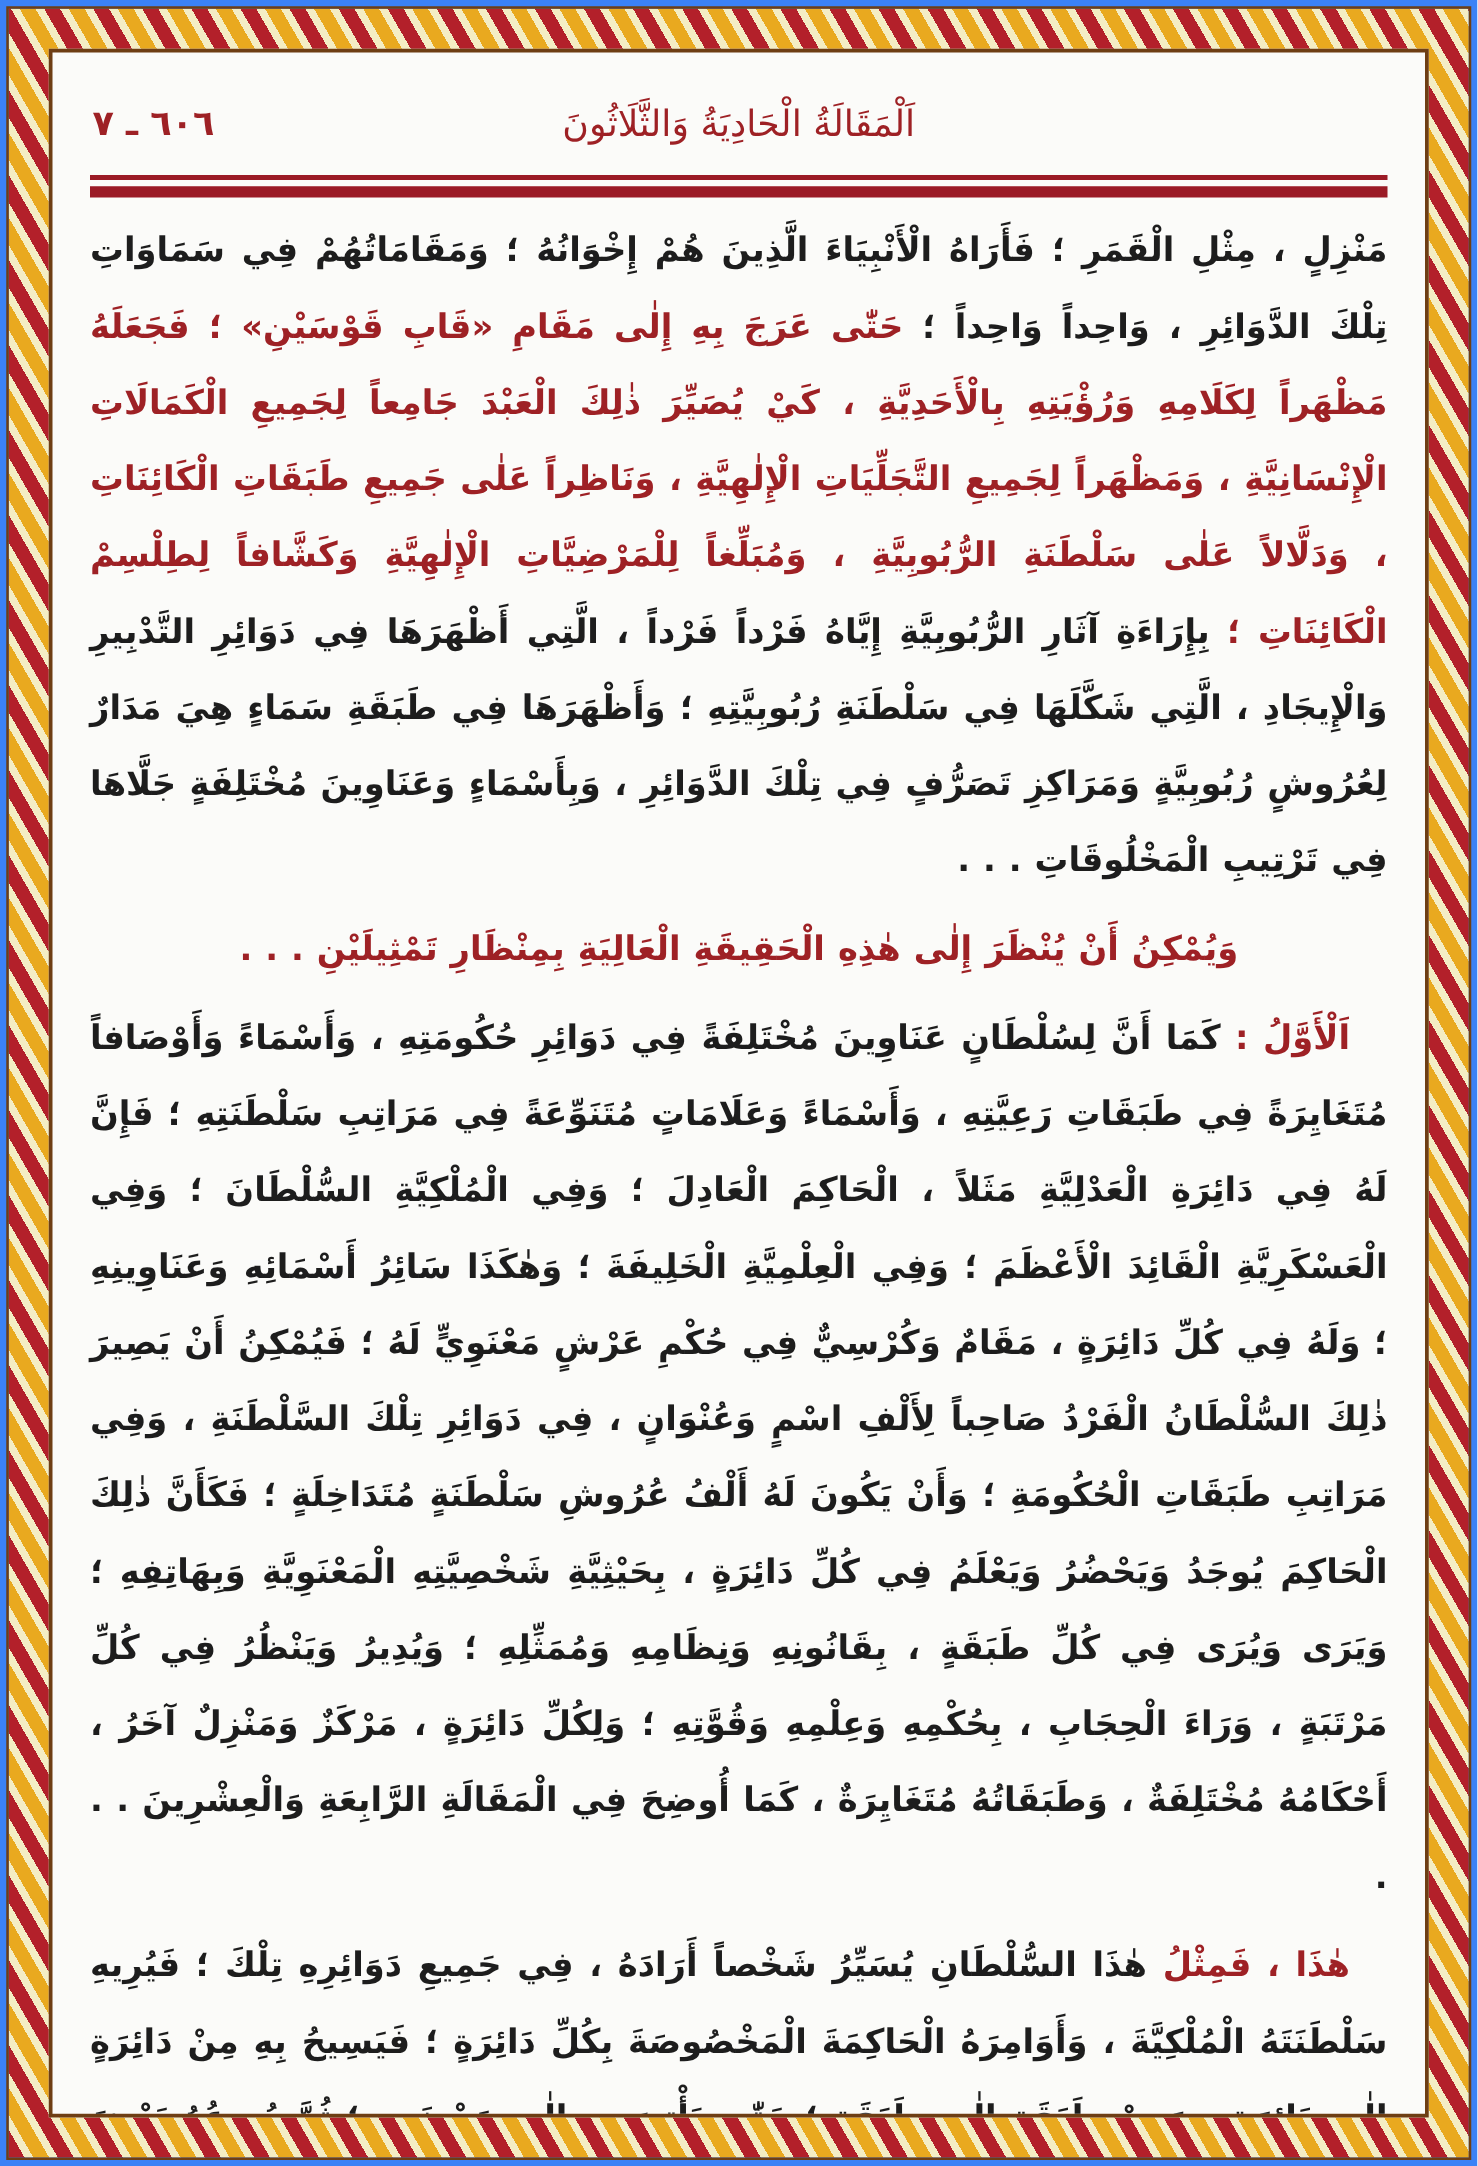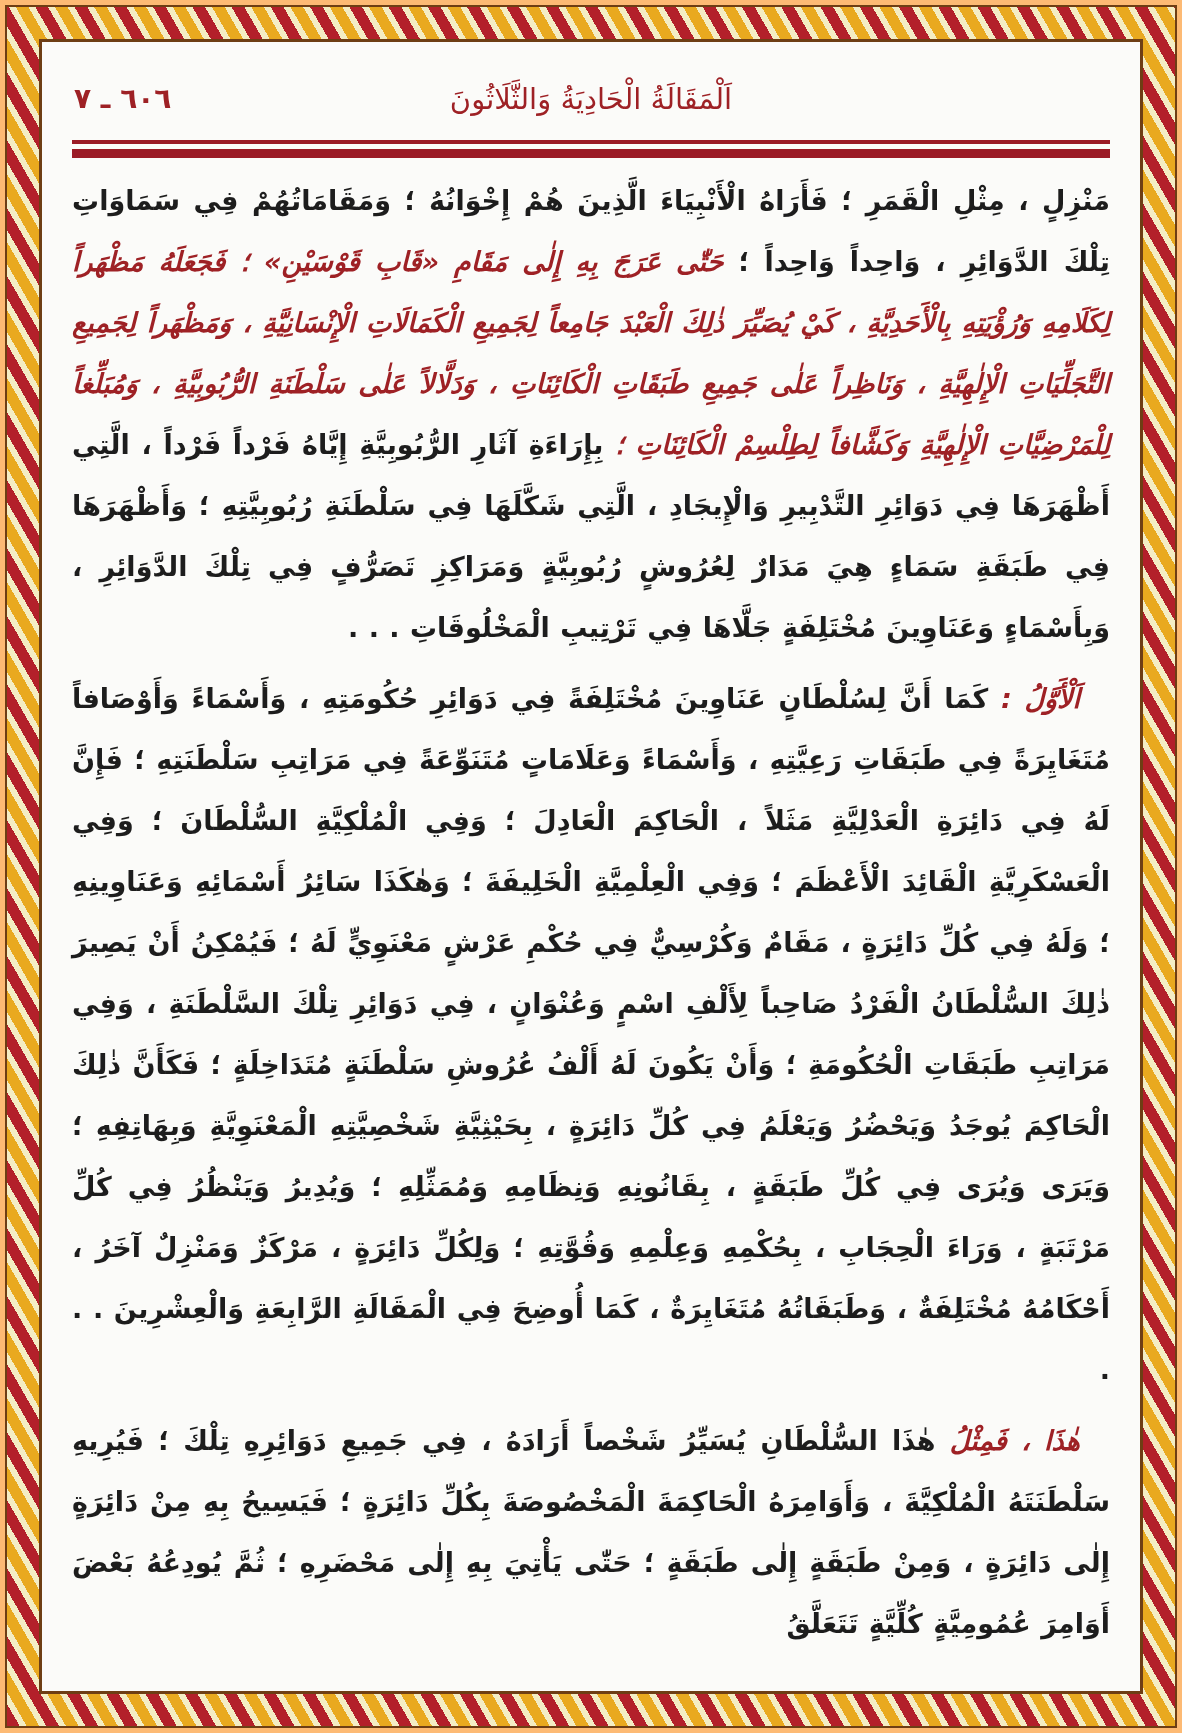--- a/index.html
+++ b/index.html
@@ -1,19 +1,19 @@
 <!DOCTYPE html>
 <html lang="ar" dir="rtl"><head>
 <meta charset="utf-8">
 <style>
   html,body{margin:0;padding:0;background:#ffffff;}
   .page{
     position:relative;
     width:1182px;height:1733px;
-    background:#fdba74;
+    background:#3b82f6;
     overflow:hidden;
     font-family:"DejaVu Sans",sans-serif;
   }
   
   .page-border{
     position:absolute;inset:5px;
     border:2px solid #6E3E14;
     background:
       repeating-linear-gradient(60deg,
         #B3202A 0 11px,
@@ -63,21 +63,21 @@
     font-weight:bold;
     line-height:61px;
     text-align:justify;
     text-justify:inter-word;
     color:#1D1D1D;
     word-spacing:1px;
   }
   .para.indent{text-indent:30px;}
   .para.center{text-align:center;}
   [data-color="dark"]{color:#1D1D1D;}
-  [data-color="red"]{color:#9E2125;font-style:italic;}
+  [data-color="red"]{color:#9E2125;}
 </style>
 </head>
 <body>
 
 <div class="page">
   <div class="page-border"></div>
   <div class="content">
 
     <div class="header">
       <div class="page-number">٦٠٦ ـ ٧</div>
@@ -85,20 +85,23 @@
     </div>
 
     <div class="header-divider"></div>
 
     <p class="para">
       <span data-color="dark">مَنْزِلٍ ، مِثْلِ الْقَمَرِ ؛ فَأَرَاهُ الْأَنْبِيَاءَ الَّذِينَ هُمْ إِخْوَانُهُ ؛ وَمَقَامَاتُهُمْ فِي سَمَاوَاتِ تِلْكَ الدَّوَائِرِ ، وَاحِداً وَاحِداً ؛ </span>
       <span data-color="red">حَتّٰى عَرَجَ بِهِ إِلٰى مَقَامِ «قَابِ قَوْسَيْنِ» ؛ فَجَعَلَهُ مَظْهَراً لِكَلَامِهِ وَرُؤْيَتِهِ بِالْأَحَدِيَّةِ ، كَيْ يُصَيِّرَ ذٰلِكَ الْعَبْدَ جَامِعاً لِجَمِيعِ الْكَمَالَاتِ الْإِنْسَانِيَّةِ ، وَمَظْهَراً لِجَمِيعِ التَّجَلِّيَاتِ الْإِلٰهِيَّةِ ، وَنَاظِراً عَلٰى جَمِيعِ طَبَقَاتِ الْكَائِنَاتِ ، وَدَلَّالاً عَلٰى سَلْطَنَةِ الرُّبُوبِيَّةِ ، وَمُبَلِّغاً لِلْمَرْضِيَّاتِ الْإِلٰهِيَّةِ وَكَشَّافاً لِطِلْسِمْ الْكَائِنَاتِ ؛ </span>
       <span data-color="dark">بِإِرَاءَةِ آثَارِ الرُّبُوبِيَّةِ إِيَّاهُ فَرْداً فَرْداً ، الَّتِي أَظْهَرَهَا فِي دَوَائِرِ التَّدْبِيرِ وَالْإِيجَادِ ، الَّتِي شَكَّلَهَا فِي سَلْطَنَةِ رُبُوبِيَّتِهِ ؛ وَأَظْهَرَهَا فِي طَبَقَةِ سَمَاءٍ هِيَ مَدَارٌ لِعُرُوشٍ رُبُوبِيَّةٍ وَمَرَاكِزِ تَصَرُّفٍ فِي تِلْكَ الدَّوَائِرِ ، وَبِأَسْمَاءٍ وَعَنَاوِينَ مُخْتَلِفَةٍ جَلَّاهَا فِي تَرْتِيبِ الْمَخْلُوقَاتِ . . .</span>
     </p>
 
+    <p class="para center">
+      <span data-color="red">وَيُمْكِنُ أَنْ يُنْظَرَ إِلٰى هٰذِهِ الْحَقِيقَةِ الْعَالِيَةِ بِمِنْظَارِ تَمْثِيلَيْنِ . . .</span>
+    </p>
 
     <p class="para indent">
       <span data-color="red">اَلْأَوَّلُ : </span>
       <span data-color="dark">كَمَا أَنَّ لِسُلْطَانٍ عَنَاوِينَ مُخْتَلِفَةً فِي دَوَائِرِ حُكُومَتِهِ ، وَأَسْمَاءً وَأَوْصَافاً مُتَغَايِرَةً فِي طَبَقَاتِ رَعِيَّتِهِ ، وَأَسْمَاءً وَعَلَامَاتٍ مُتَنَوِّعَةً فِي مَرَاتِبِ سَلْطَنَتِهِ ؛ فَإِنَّ لَهُ فِي دَائِرَةِ الْعَدْلِيَّةِ مَثَلاً ، الْحَاكِمَ الْعَادِلَ ؛ وَفِي الْمُلْكِيَّةِ السُّلْطَانَ ؛ وَفِي الْعَسْكَرِيَّةِ الْقَائِدَ الْأَعْظَمَ ؛ وَفِي الْعِلْمِيَّةِ الْخَلِيفَةَ ؛ وَهٰكَذَا سَائِرُ أَسْمَائِهِ وَعَنَاوِينِهِ ؛ وَلَهُ فِي كُلِّ دَائِرَةٍ ، مَقَامٌ وَكُرْسِيٌّ فِي حُكْمِ عَرْشٍ مَعْنَوِيٍّ لَهُ ؛ فَيُمْكِنُ أَنْ يَصِيرَ ذٰلِكَ السُّلْطَانُ الْفَرْدُ صَاحِباً لِأَلْفِ اسْمٍ وَعُنْوَانٍ ، فِي دَوَائِرِ تِلْكَ السَّلْطَنَةِ ، وَفِي مَرَاتِبِ طَبَقَاتِ الْحُكُومَةِ ؛ وَأَنْ يَكُونَ لَهُ أَلْفُ عُرُوشِ سَلْطَنَةٍ مُتَدَاخِلَةٍ ؛ فَكَأَنَّ ذٰلِكَ الْحَاكِمَ يُوجَدُ وَيَحْضُرُ وَيَعْلَمُ فِي كُلِّ دَائِرَةٍ ، بِحَيْثِيَّةِ شَخْصِيَّتِهِ الْمَعْنَوِيَّةِ وَبِهَاتِفِهِ ؛ وَيَرَى وَيُرَى فِي كُلِّ طَبَقَةٍ ، بِقَانُونِهِ وَنِظَامِهِ وَمُمَثِّلِهِ ؛ وَيُدِيرُ وَيَنْظُرُ فِي كُلِّ مَرْتَبَةٍ ، وَرَاءَ الْحِجَابِ ، بِحُكْمِهِ وَعِلْمِهِ وَقُوَّتِهِ ؛ وَلِكُلِّ دَائِرَةٍ ، مَرْكَزٌ وَمَنْزِلٌ آخَرُ ، أَحْكَامُهُ مُخْتَلِفَةٌ ، وَطَبَقَاتُهُ مُتَغَايِرَةٌ ، كَمَا أُوضِحَ فِي الْمَقَالَةِ الرَّابِعَةِ وَالْعِشْرِينَ . . .</span>
     </p>
 
     <p class="para indent">
       <span data-color="red">هٰذَا ، فَمِثْلُ </span>
       <span data-color="dark">هٰذَا السُّلْطَانِ يُسَيِّرُ شَخْصاً أَرَادَهُ ، فِي جَمِيعِ دَوَائِرِهِ تِلْكَ ؛ فَيُرِيهِ سَلْطَنَتَهُ الْمُلْكِيَّةَ ، وَأَوَامِرَهُ الْحَاكِمَةَ الْمَخْصُوصَةَ بِكُلِّ دَائِرَةٍ ؛ فَيَسِيحُ بِهِ مِنْ دَائِرَةٍ إِلٰى دَائِرَةٍ ، وَمِنْ طَبَقَةٍ إِلٰى طَبَقَةٍ ؛ حَتّٰى يَأْتِيَ بِهِ إِلٰى مَحْضَرِهِ ؛ ثُمَّ يُودِعُهُ بَعْضَ أَوَامِرَ عُمُومِيَّةٍ كُلِّيَّةٍ تَتَعَلَّقُ</span>
     </p>

